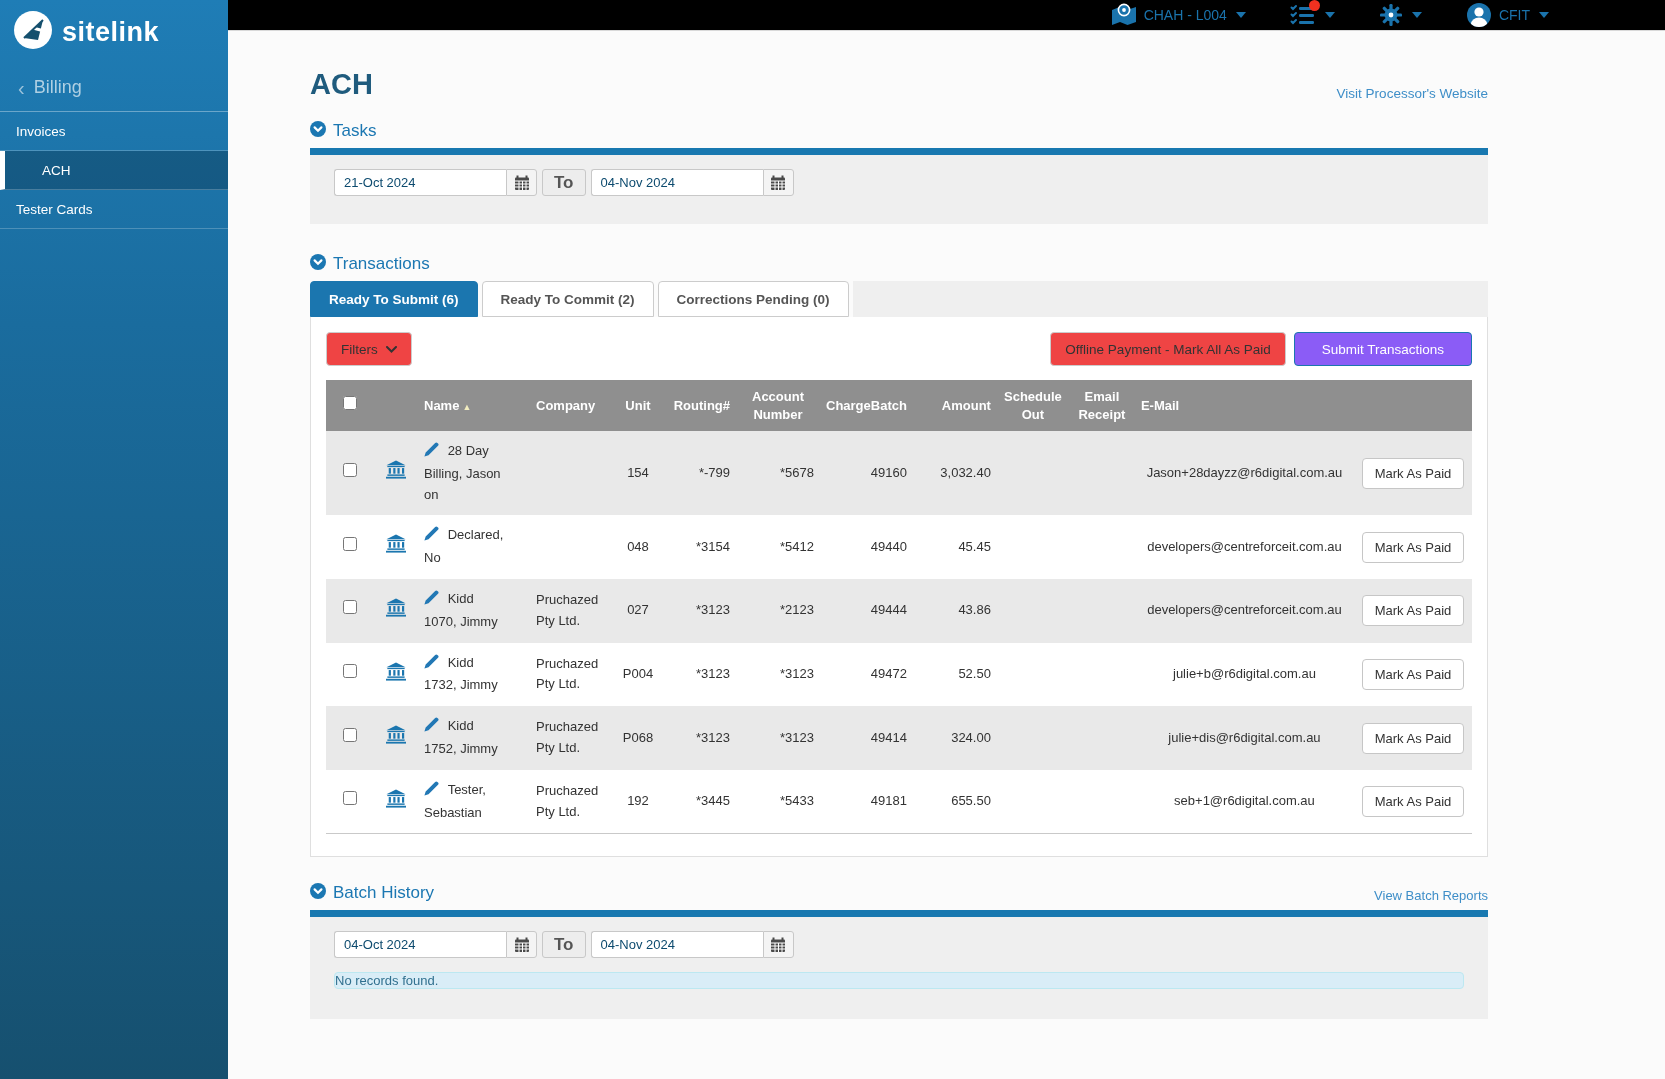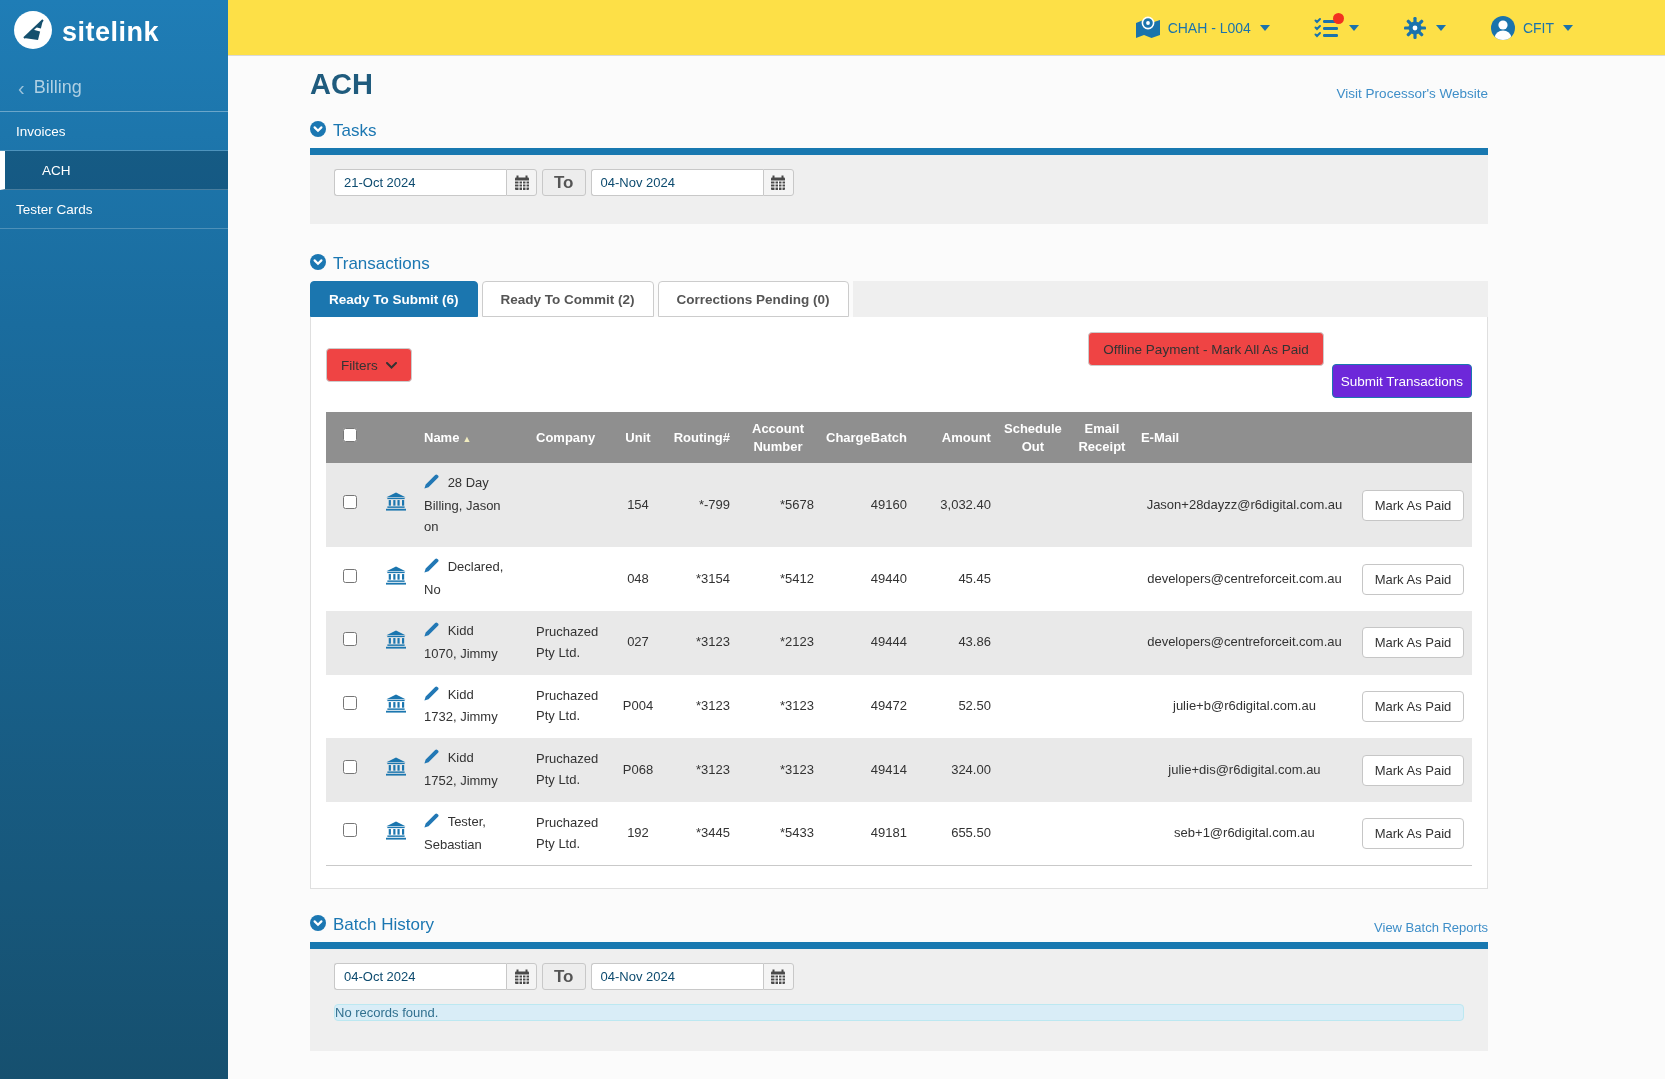--- a/index.html
+++ b/index.html
@@ -13,23 +13,23 @@
   .logo-text { font-size:27px; font-weight:bold; color:#fff; letter-spacing:.5px;text-align:center; }
   .back-row { display:flex; align-items:center; gap:9px; padding:14px 16px 13px 18px;
     border-bottom:1px solid rgba(255,255,255,.35); cursor:pointer; }
   .back-chevron { color:#9CC3DB; font-size:20px; line-height:1; }
   .back-label { color:#AFD0E3; font-size:18px; }
   .nav-item { display:flex; align-items:center; height:39px; padding-left:16px; font-size:13.5px;
     color:#fff; border-bottom:1px solid rgba(255,255,255,.22); cursor:pointer; }
   .nav-item.active { background:rgba(0,0,0,.22); border-left:5px solid #fff; padding-left:37px; }
 
   
-  .topbar { position:absolute; left:228px; right:0; top:0; height:56px; background:#fde047;
+  .topbar { position:absolute; left:228px; right:0; top:0; height:31px; background:#000000;
     border-bottom:1px solid #D9D9D9; display:flex; align-items:center; justify-content:flex-end;
-    gap:44px; padding-right:92px; z-index:4; }
+    gap:44px; padding-right:116px; z-index:4; }
   .tb-group { display:flex; align-items:center; gap:7px; cursor:pointer; }
   .tb-label { color:#1A73AC; font-size:14px; }
   .caret-down { width:0; height:0; border-left:5px solid transparent; border-right:5px solid transparent;
     border-top:6px solid #1A73AC; margin-left:2px; }
   .tb-icon { position:relative; display:inline-flex; }
   .red-dot { position:absolute; right:-4px; top:-4px; width:11px; height:11px; border-radius:50%;
     background:#F23120; }
 
   
   .main { position:absolute; left:228px; top:44px; right:0; bottom:0; background:#FBFBFB;
@@ -59,21 +59,21 @@
     cursor:pointer; white-space:nowrap; }
   .tab.active { background:#1B76AF; color:#fff; border-color:#1B76AF; }
   .tabs-filler { flex:1; align-self:stretch; background:#EFEFEF; }
 
   
   .card { background:#fff; border:1px solid #DFDFDF; border-top:none; padding:15px 15px 22px 15px; }
   .filter-row { display:flex; align-items:center; justify-content:space-between; }
   .btn { height:34px; border-radius:4px; font-size:13.5px; font-family:"Liberation Sans",sans-serif;
     cursor:pointer; }
   .btn-white { background:#ef4444; border:1px solid #CCC; color:#333; padding:0 14px; }
-  .btn-blue { background:#6d28d9; border:1px solid #1B76AF; color:#fff; padding:0 8px;margin-top:32px; }
+  .btn-blue { background:#8b5cf6; border:1px solid #1B76AF; color:#fff; padding:0 27px; }
   .right-btns { display:flex; gap:8px; }
   .filters-btn { display:flex; align-items:center; gap:8px; }
 
   table { width:100%; border-collapse:collapse; margin-top:14px; border-bottom:1px solid #C9C9C9; }
   thead tr { background:#8F8F8F; }
   th { color:#fff; font-size:13px; font-weight:bold; padding:8px 6px; height:50px; vertical-align:middle;
     line-height:1.35; }
   td { font-size:13px; color:#333; padding:10px 6px; vertical-align:middle; line-height:1.6; }
   tbody tr:nth-child(odd) { background:#E9E9E9; }
   tbody tr:nth-child(even) { background:#fff; }

